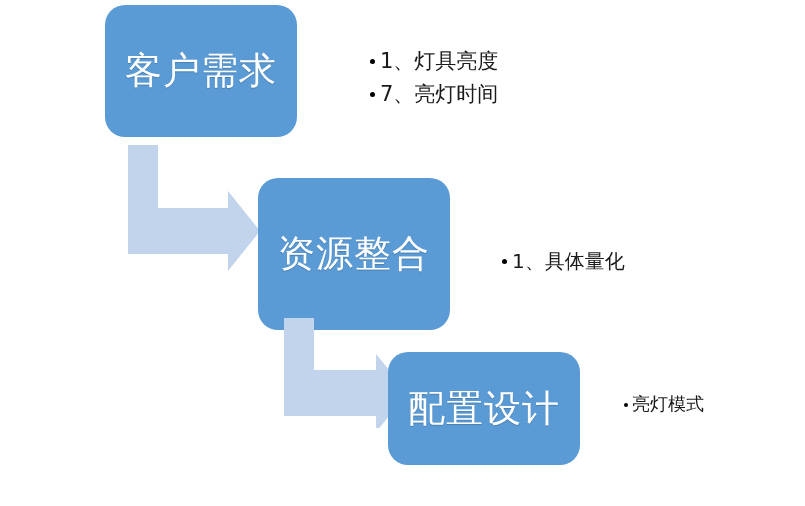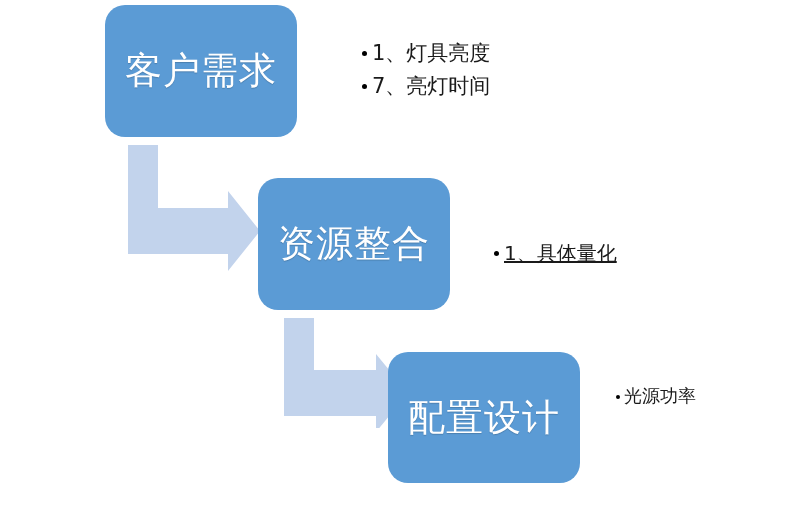--- a/index.html
+++ b/index.html
@@ -36,34 +36,34 @@
     letter-spacing: 1px;
     text-shadow: 0 1px 1px rgba(0,0,0,0.18);
     padding: 0 16px;
   }
   .proc-box .box-label {
     display: block;
     width: 100%;
   }
 
   #box-requirements { left: 105px; top: 5px;   width: 192px; height: 132px; }
-  #box-resources    { left: 258px; top: 178px; width: 192px; height: 132px; }
-  #box-config       { left: 388px; top: 352px; width: 192px; height: 131px; }
+  #box-resources    { left: 258px; top: 178px; width: 192px; height: 152px; }
+  #box-config       { left: 388px; top: 352px; width: 192px; height: 113px; }
 
   
   .connector {
     position: absolute;
   }
   #connector-1 { left: 120px; top: 145px; width: 150px; height: 130px; }
   #connector-2 { left: 280px; top: 318px; width: 130px; height: 110px; }
 
   
   .bullet-list {
     position: absolute;
-    margin: 4px;
+    margin: 12px;
     padding: 0;
     list-style: none;
     color: #1a1a1a;
     font-family: "DejaVu Sans", "Liberation Sans", sans-serif;
   }
   .bullet-list li {
     display: flex;
     align-items: baseline;
     white-space: nowrap;
   }
@@ -73,21 +73,21 @@
     width: 5px;
     height: 5px;
     border-radius: 50%;
     background: #000000;
     margin-right: 5px;
     position: relative;
     top: -4px;
   }
 
   #list-requirements { left: 358px; top: 33px;  font-size: 21px; line-height: 33px; }
-  #list-resources    { left: 490px; top: 234px; font-size: 20px; line-height: 31px; text-decoration: underline; }
+  #list-resources    { left: 490px; top: 234px; font-size: 20px; line-height: 31px; }
   #list-config       { left: 612px; top: 377px; font-size: 18px; line-height: 29px; }
 
   #list-config .dot { width: 4px; height: 4px; margin-right: 4px; top: -3px; }
 </style>
 </head>
 <body>
 
 <div id="canvas">
 
   <div id="box-requirements" class="proc-box">
@@ -128,17 +128,17 @@
     </svg>
   </div>
 
   <div id="box-config" class="proc-box">
     <span class="box-label">配置设计</span>
   </div>
 
   <ul id="list-config" class="bullet-list">
     <li>
       <span class="dot"></span>
-      <span>光源功率</span>
+      <span>亮灯模式</span>
     </li>
   </ul>
 
 </div>
 
 </body></html>

